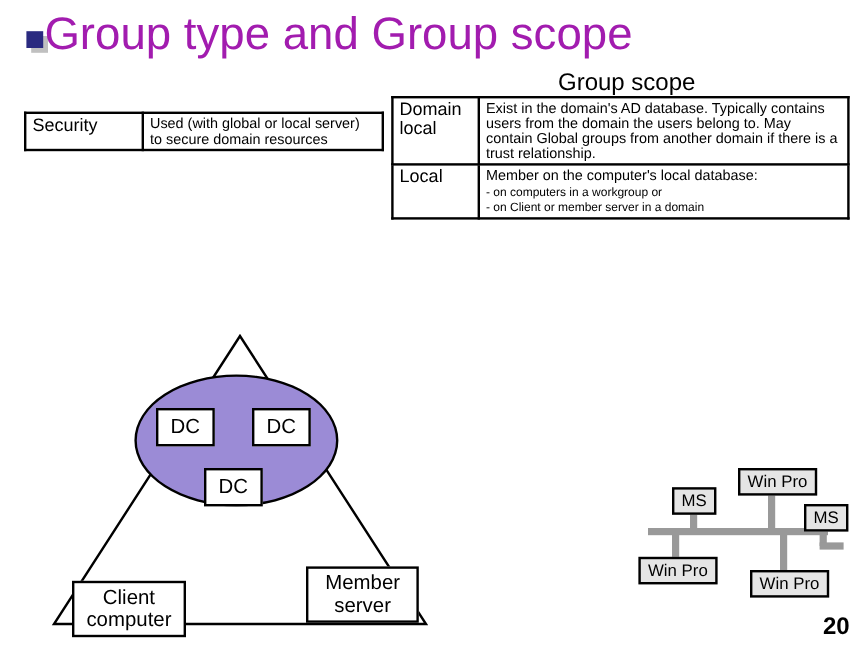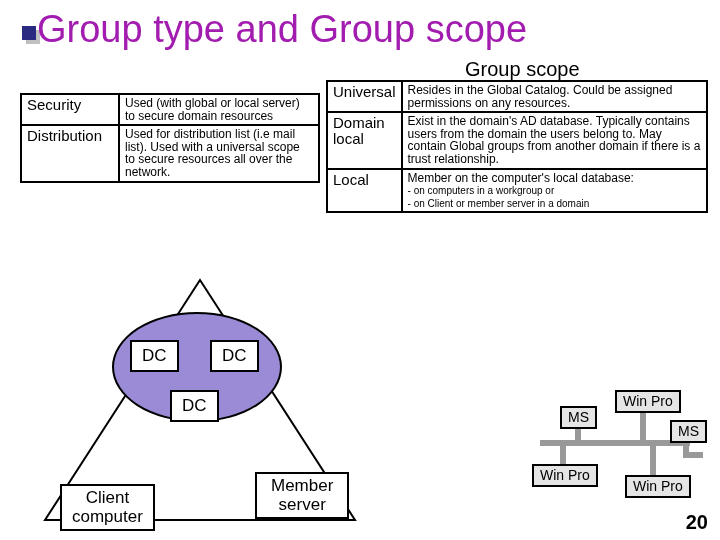--- a/index.html
+++ b/index.html
@@ -168,33 +168,25 @@
 <div class="title">Group type and Group scope</div>
 <div class="subtitle-left">Group type</div>
 <div class="subtitle-right">Group scope</div>
 
 <table class="tbl-type">
   <tbody>
       <tr>
     <td>Security</td>
     <td>Used (with global or local server) to secure domain resources</td>
   </tr>
-  <tr>
-    <td>Distribution</td>
-    <td>Used for distribution list (i.e mail list). Used with a universal scope to secure resources all over the network.</td>
-  </tr>
 </tbody>
   </table>
 
 <table class="tbl-scope">
   <tbody>
-      <tr>
-    <td>Universal</td>
-    <td>Resides in the Global Catalog. Could be assigned permissions on any resources.</td>
-  </tr>
   <tr>
     <td>Domain local</td>
     <td>Exist in the domain's AD database. Typically contains users from the domain the users belong to. May contain Global groups from another domain if there is a trust relationship.</td>
   </tr>
   <tr>
     <td>Local</td>
     <td>
       <span>Member on the computer's local database:</span><br>
       <span class="subnote" style="white-space:pre-line">- on computers in a workgroup or
 - on Client or member server in a domain</span>

